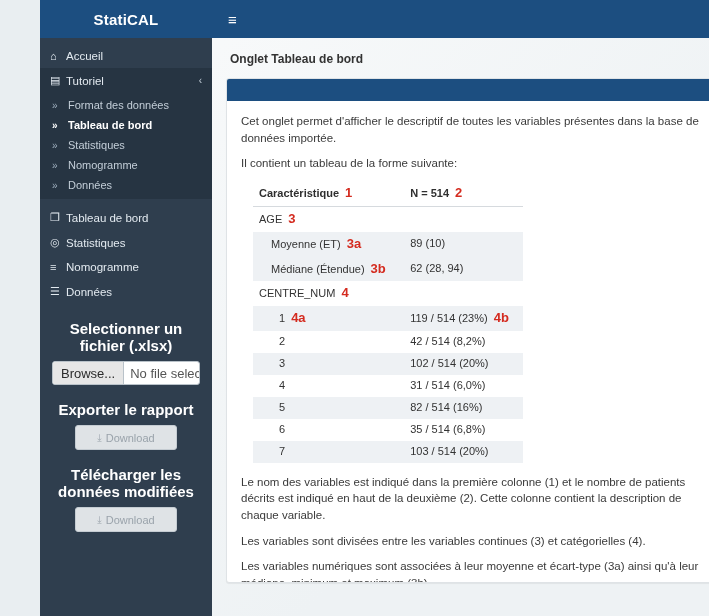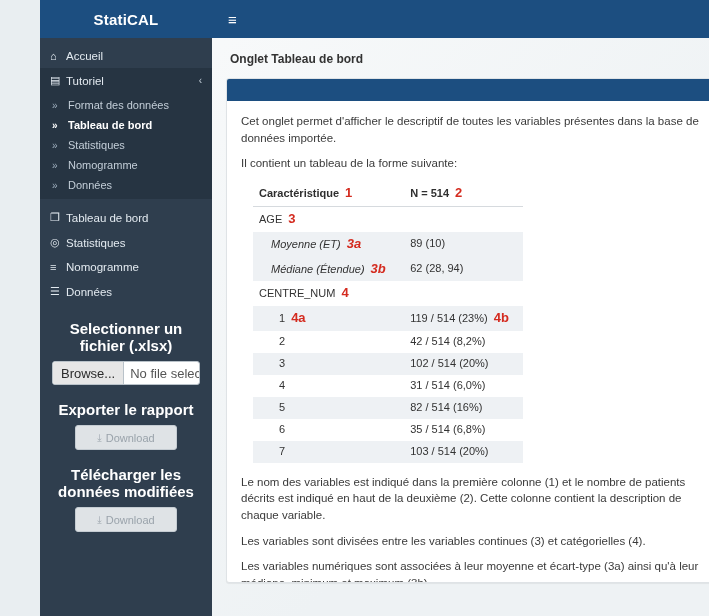--- a/index.html
+++ b/index.html
@@ -233,21 +233,20 @@
   .demo-table td {
     padding: 3px 6px;
     color: #333;
     vertical-align: middle;
   }
   .demo-table tr.striped td {
     background: #eef1f4;
   }
   .cell-indent {
     padding-left: 18px !important;
-    font-style: italic;
   }
   .cell-indent2 {
     padding-left: 26px !important;
   }
   .mark {
     color: #d42b1f;
     font-weight: bold;
     font-size: 13px;
     margin-left: 6px;
   }

